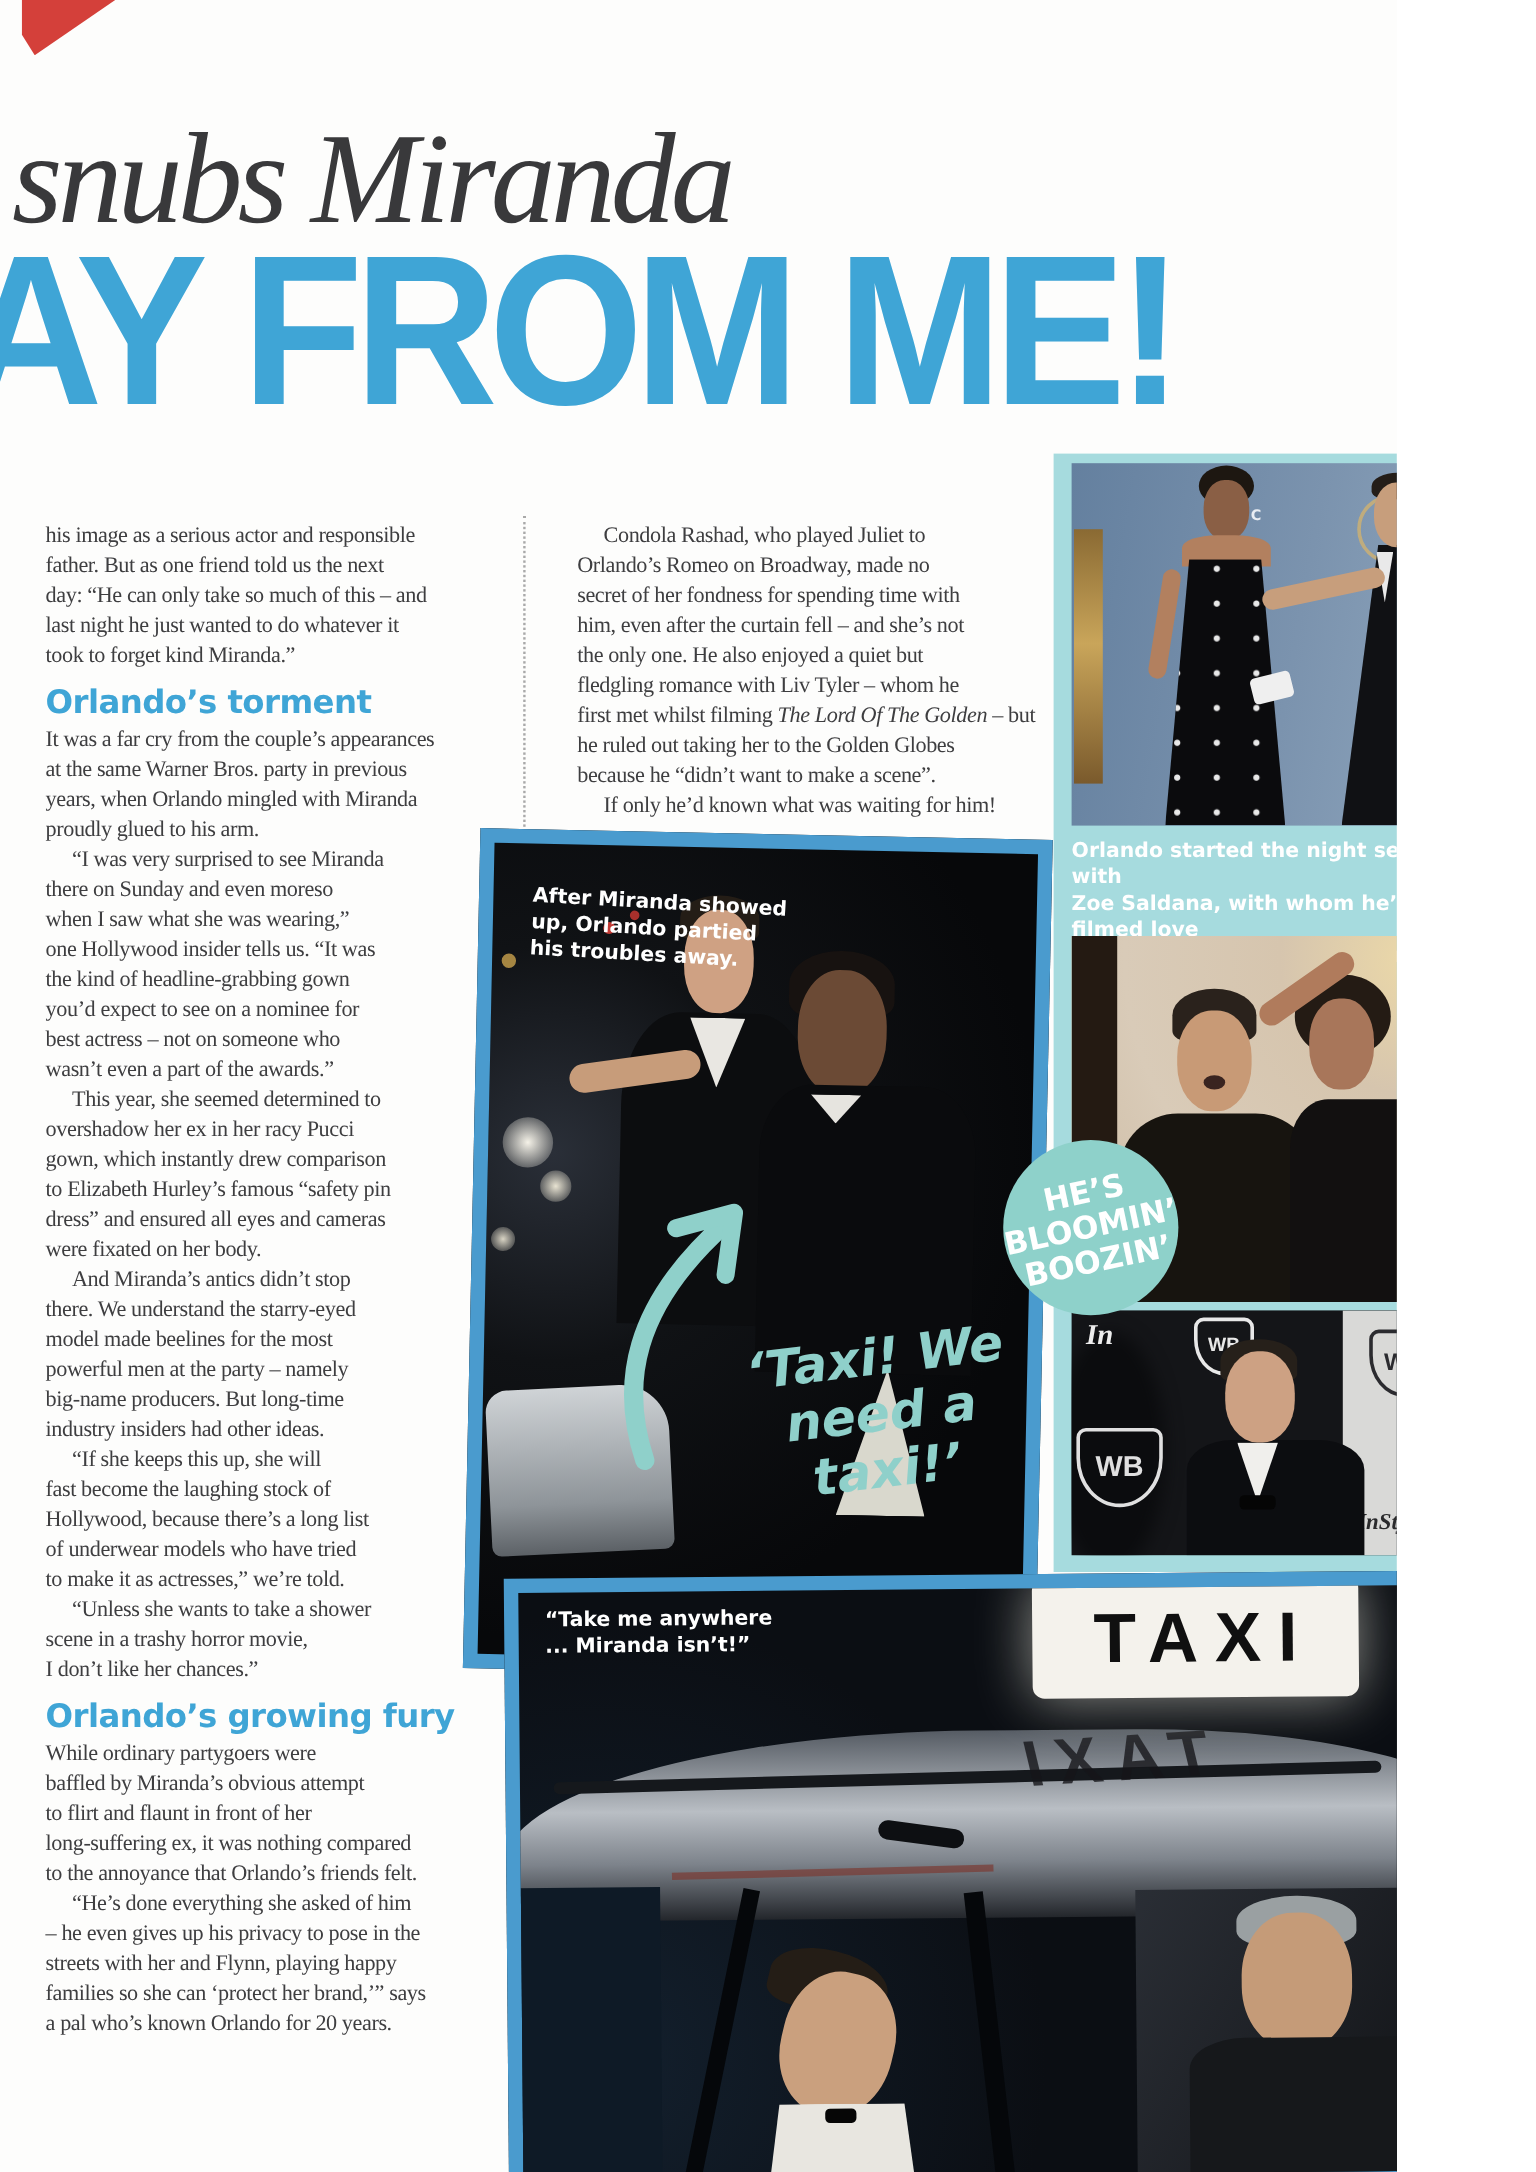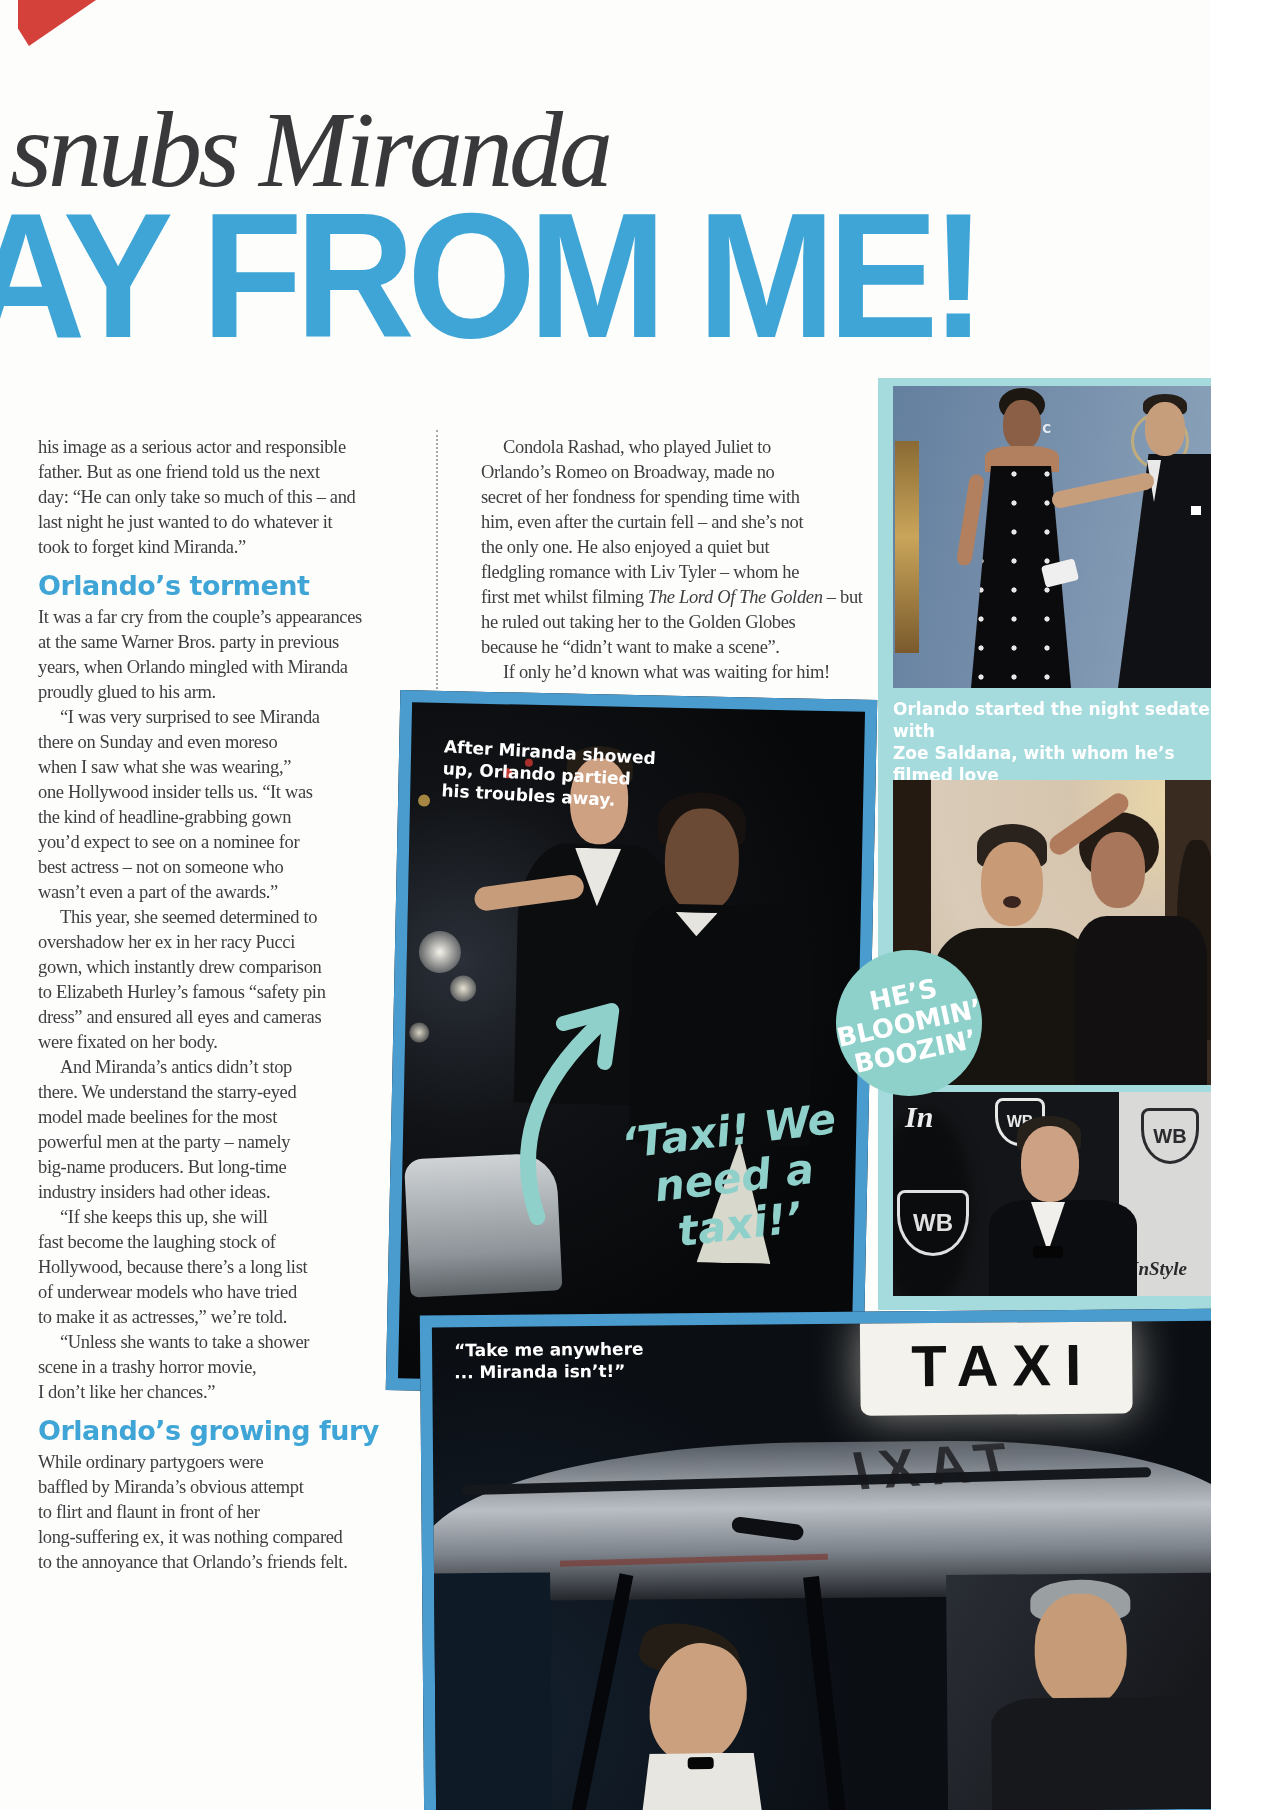--- a/index.html
+++ b/index.html
@@ -1,17 +1,17 @@
 <!DOCTYPE html>
 <html><head>
 <meta charset="utf-8">
 <style>
   html,body{margin:0;padding:0;background:#ffffff;}
   #page{position:relative;width:1164px;height:1810px;background:#fdfdfc;overflow:hidden;
-        font-family:"Liberation Serif",serif;padding-left:47px;}
+        font-family:"Liberation Serif",serif;}
   .abs{position:absolute;}
 
   
   #red-corner{left:18px;top:0;width:78px;height:46px;background:#d4403a;
               clip-path:polygon(0 0,100% 0,14% 100%,0 62%);}
   #headline-script{left:10px;top:88px;font-family:"Liberation Serif",serif;font-style:italic;
                    font-size:108px;letter-spacing:-4px;color:#39393b;white-space:nowrap;}
   #headline-main{left:-34px;top:196px;font-family:"Liberation Sans",sans-serif;font-weight:bold;
                  font-size:178px;line-height:160px;letter-spacing:-8px;color:#3fa5d6;
                  transform:scaleX(.93);transform-origin:left top;white-space:nowrap;}
@@ -78,21 +78,21 @@
   
   #photo-wb{left:893px;top:1092px;width:334px;height:204px;background:#141518;}
   #p3-light{left:226px;top:0;width:108px;height:204px;background:#d9d9d7;}
   .shield{display:flex;align-items:center;justify-content:center;
           font-family:"Liberation Sans",sans-serif;font-weight:bold;
           border-radius:8px 8px 50% 50%/8px 8px 62% 62%;}
   #p3-shield-dark{left:248px;top:16px;width:52px;height:50px;border:3px solid #2b2b2f;color:#2b2b2f;font-size:20px;}
   #p3-shield-top{left:102px;top:6px;width:44px;height:42px;border:3px solid #e8e8e8;color:#e8e8e8;font-size:16px;}
   #p3-shield-big{left:4px;top:98px;width:66px;height:60px;border:3px solid #e0e0e0;color:#e0e0e0;font-size:24px;}
   #p3-in{left:12px;top:8px;font-family:"Liberation Serif",serif;font-weight:bold;font-style:italic;
-         font-size:30px;color:#ededed;text-align:center;}
+         font-size:24px;color:#ededed;text-align:center;}
   #p3-instyle{left:238px;top:166px;font-family:"Liberation Serif",serif;font-weight:bold;font-style:italic;
               font-size:19px;color:#2a2a2c;}
   #p3-blurhead{left:-14px;top:18px;width:92px;height:200px;background:#0b0c0e;border-radius:50%;filter:blur(7px);}
   #p3-orl-hair{left:124px;top:24px;width:64px;height:36px;background:#26201a;border-radius:50% 50% 20% 20%;}
   #p3-orl-head{left:128px;top:34px;width:58px;height:76px;background:#cda183;border-radius:46%;}
   #p3-suit{left:96px;top:108px;width:148px;height:96px;background:#0c0d10;border-radius:26% 26% 0 0;}
   #p3-shirt{left:138px;top:110px;width:34px;height:50px;background:#f0efec;clip-path:polygon(0 0,100% 0,50% 100%);}
   #p3-bowtie{left:140px;top:154px;width:30px;height:12px;background:#050505;border-radius:4px;}
 
   
@@ -217,20 +217,25 @@
 to make it as actresses,” we’re told.</p>
     <p class="ind">“Unless she wants to take a shower
 scene in a trashy horror movie,
 I don’t like her chances.”</p>
     <div class="subhead">Orlando’s growing fury</div>
     <p>While ordinary partygoers were
 baffled by Miranda’s obvious attempt
 to flirt and flaunt in front of her
 long-suffering ex, it was nothing compared
 to the annoyance that Orlando’s friends felt.</p>
+    <p class="ind">“He’s done everything she asked of him
+– he even gives up his privacy to pose in the
+streets with her and Flynn, playing happy
+families so she can ‘protect her brand,’” says
+a pal who’s known Orlando for 20 years.</p>
   </div>
 
   <div class="abs bodycol" id="col-mid">
     <p class="ind"><span>Condola Rashad, who played Juliet to
 Orlando’s Romeo on Broadway, made no
 secret of her fondness for spending time with
 him, even after the curtain fell – and she’s not
 the only one. He also enjoyed a quiet but
 fledgling romance with Liv Tyler – whom he
 first met whilst filming </span><span class="em">The Lord Of The Golden</span><span> – but

